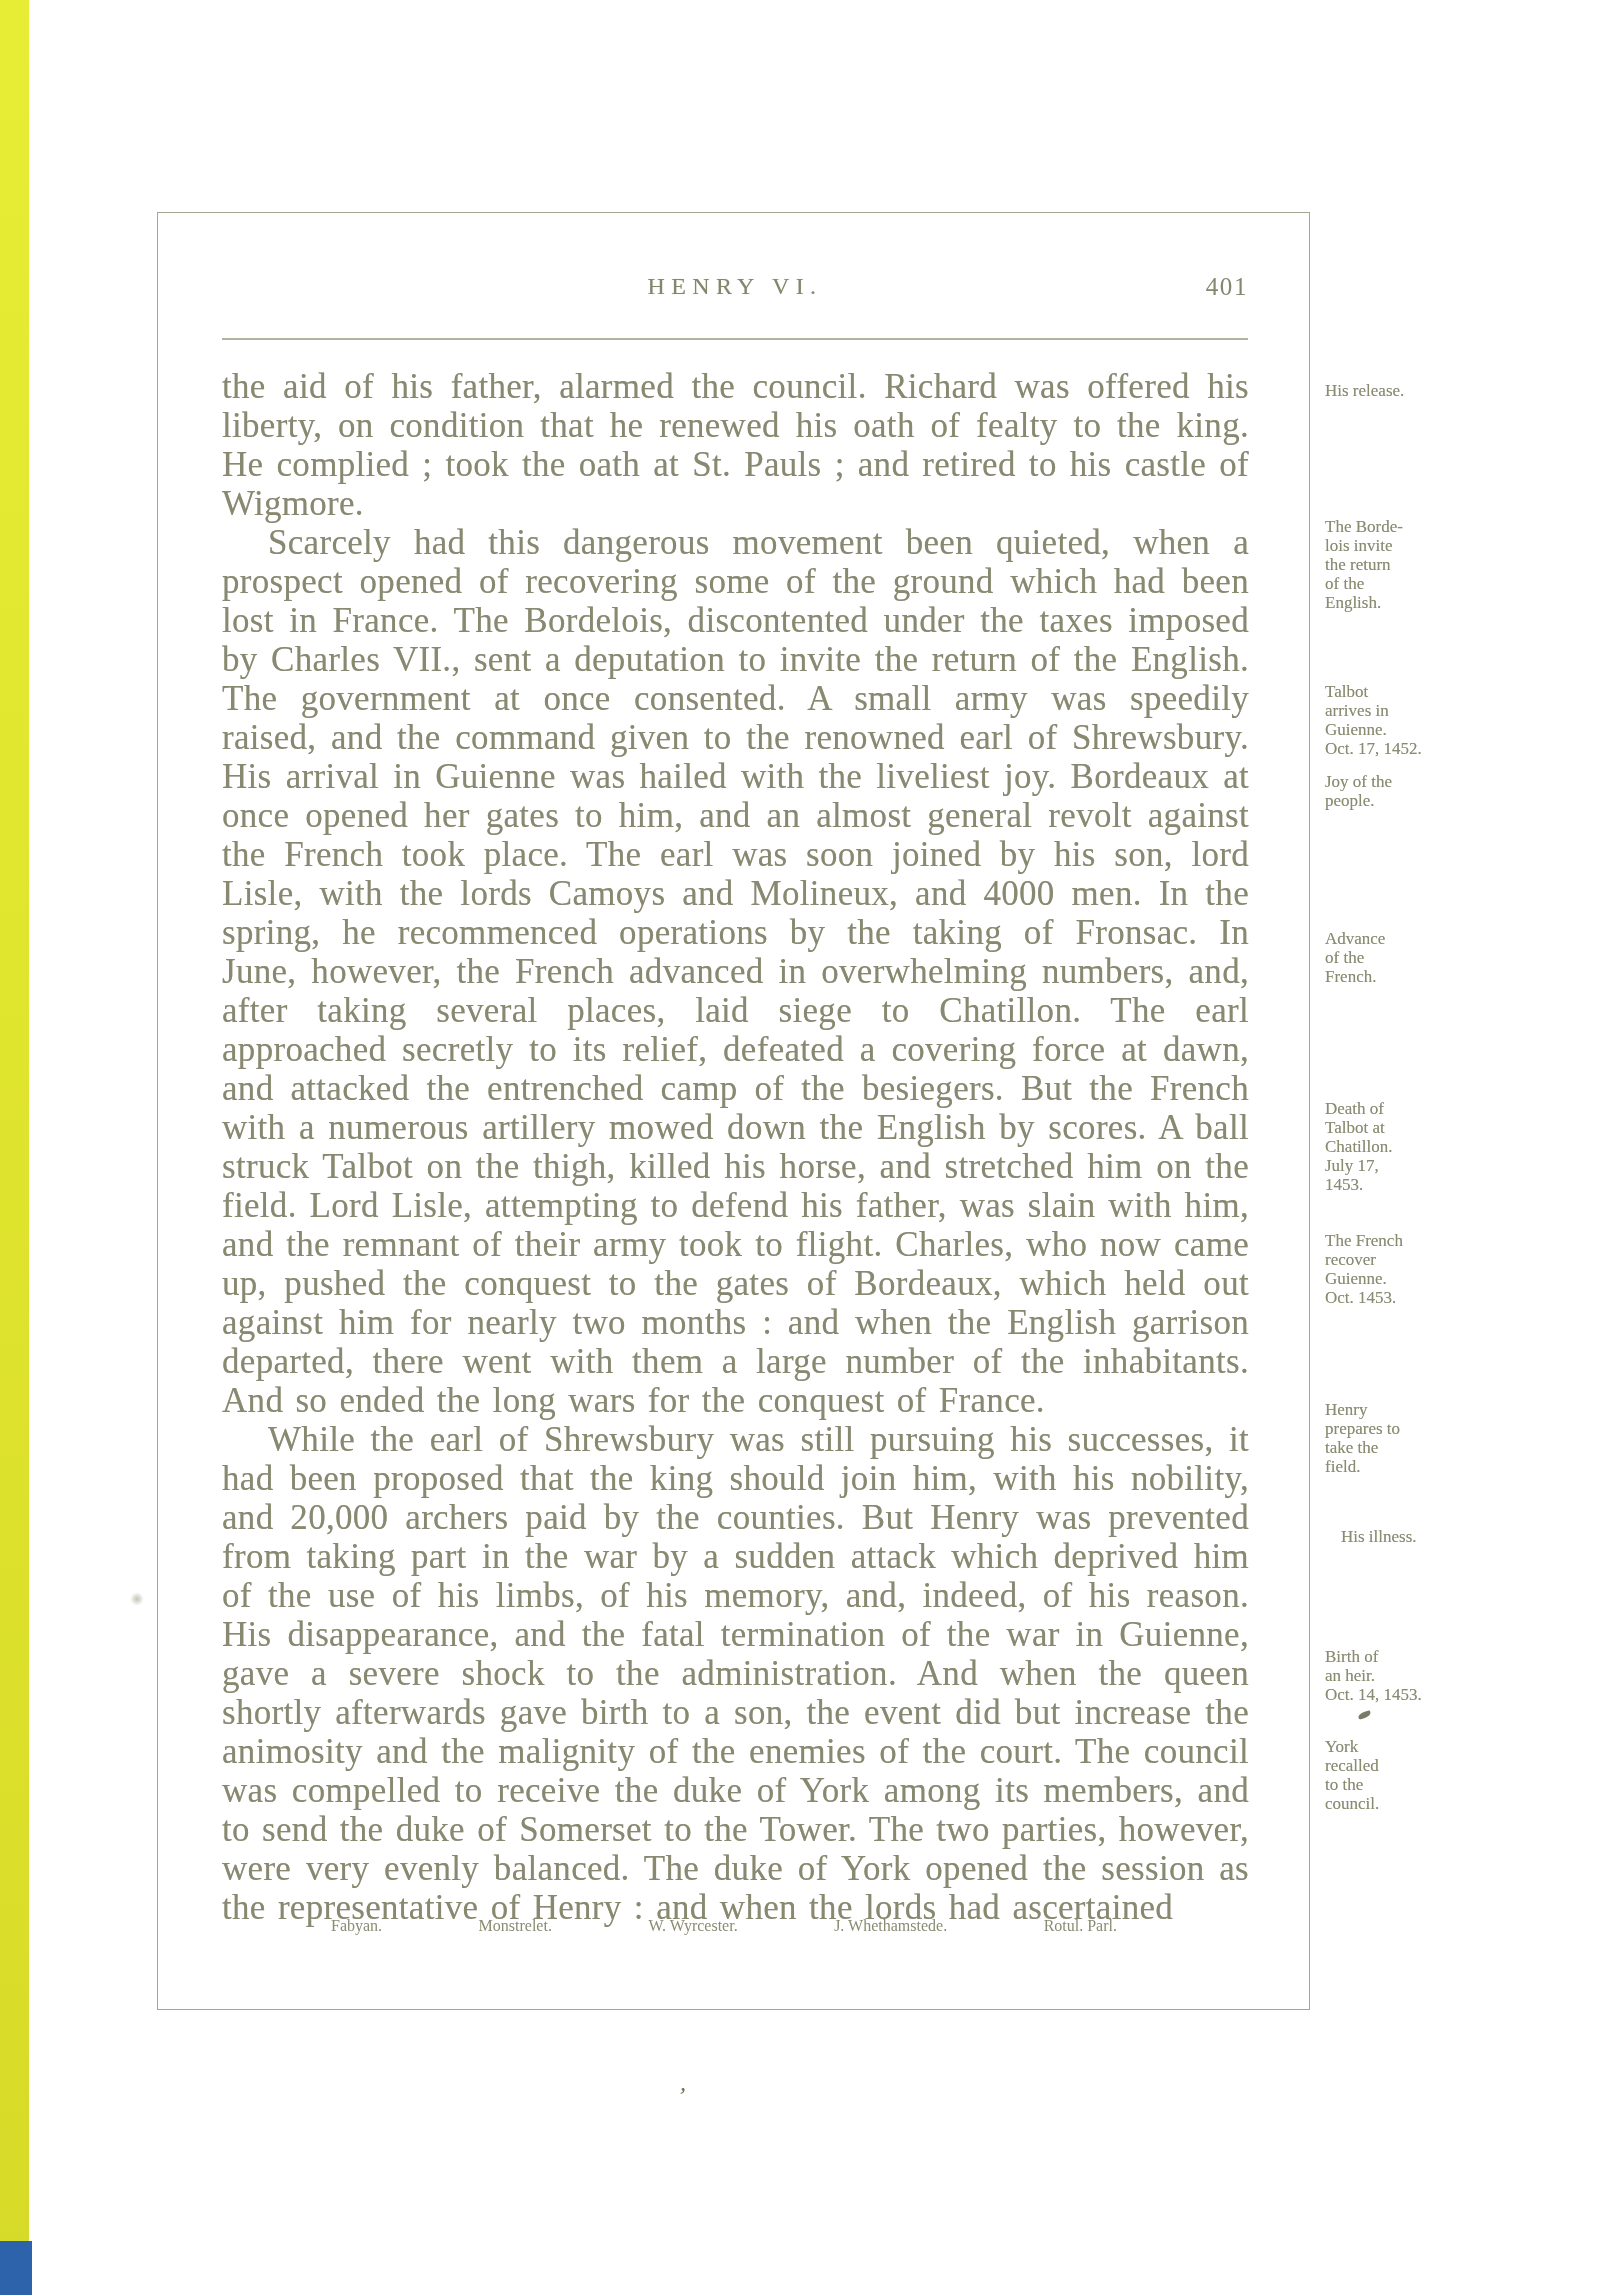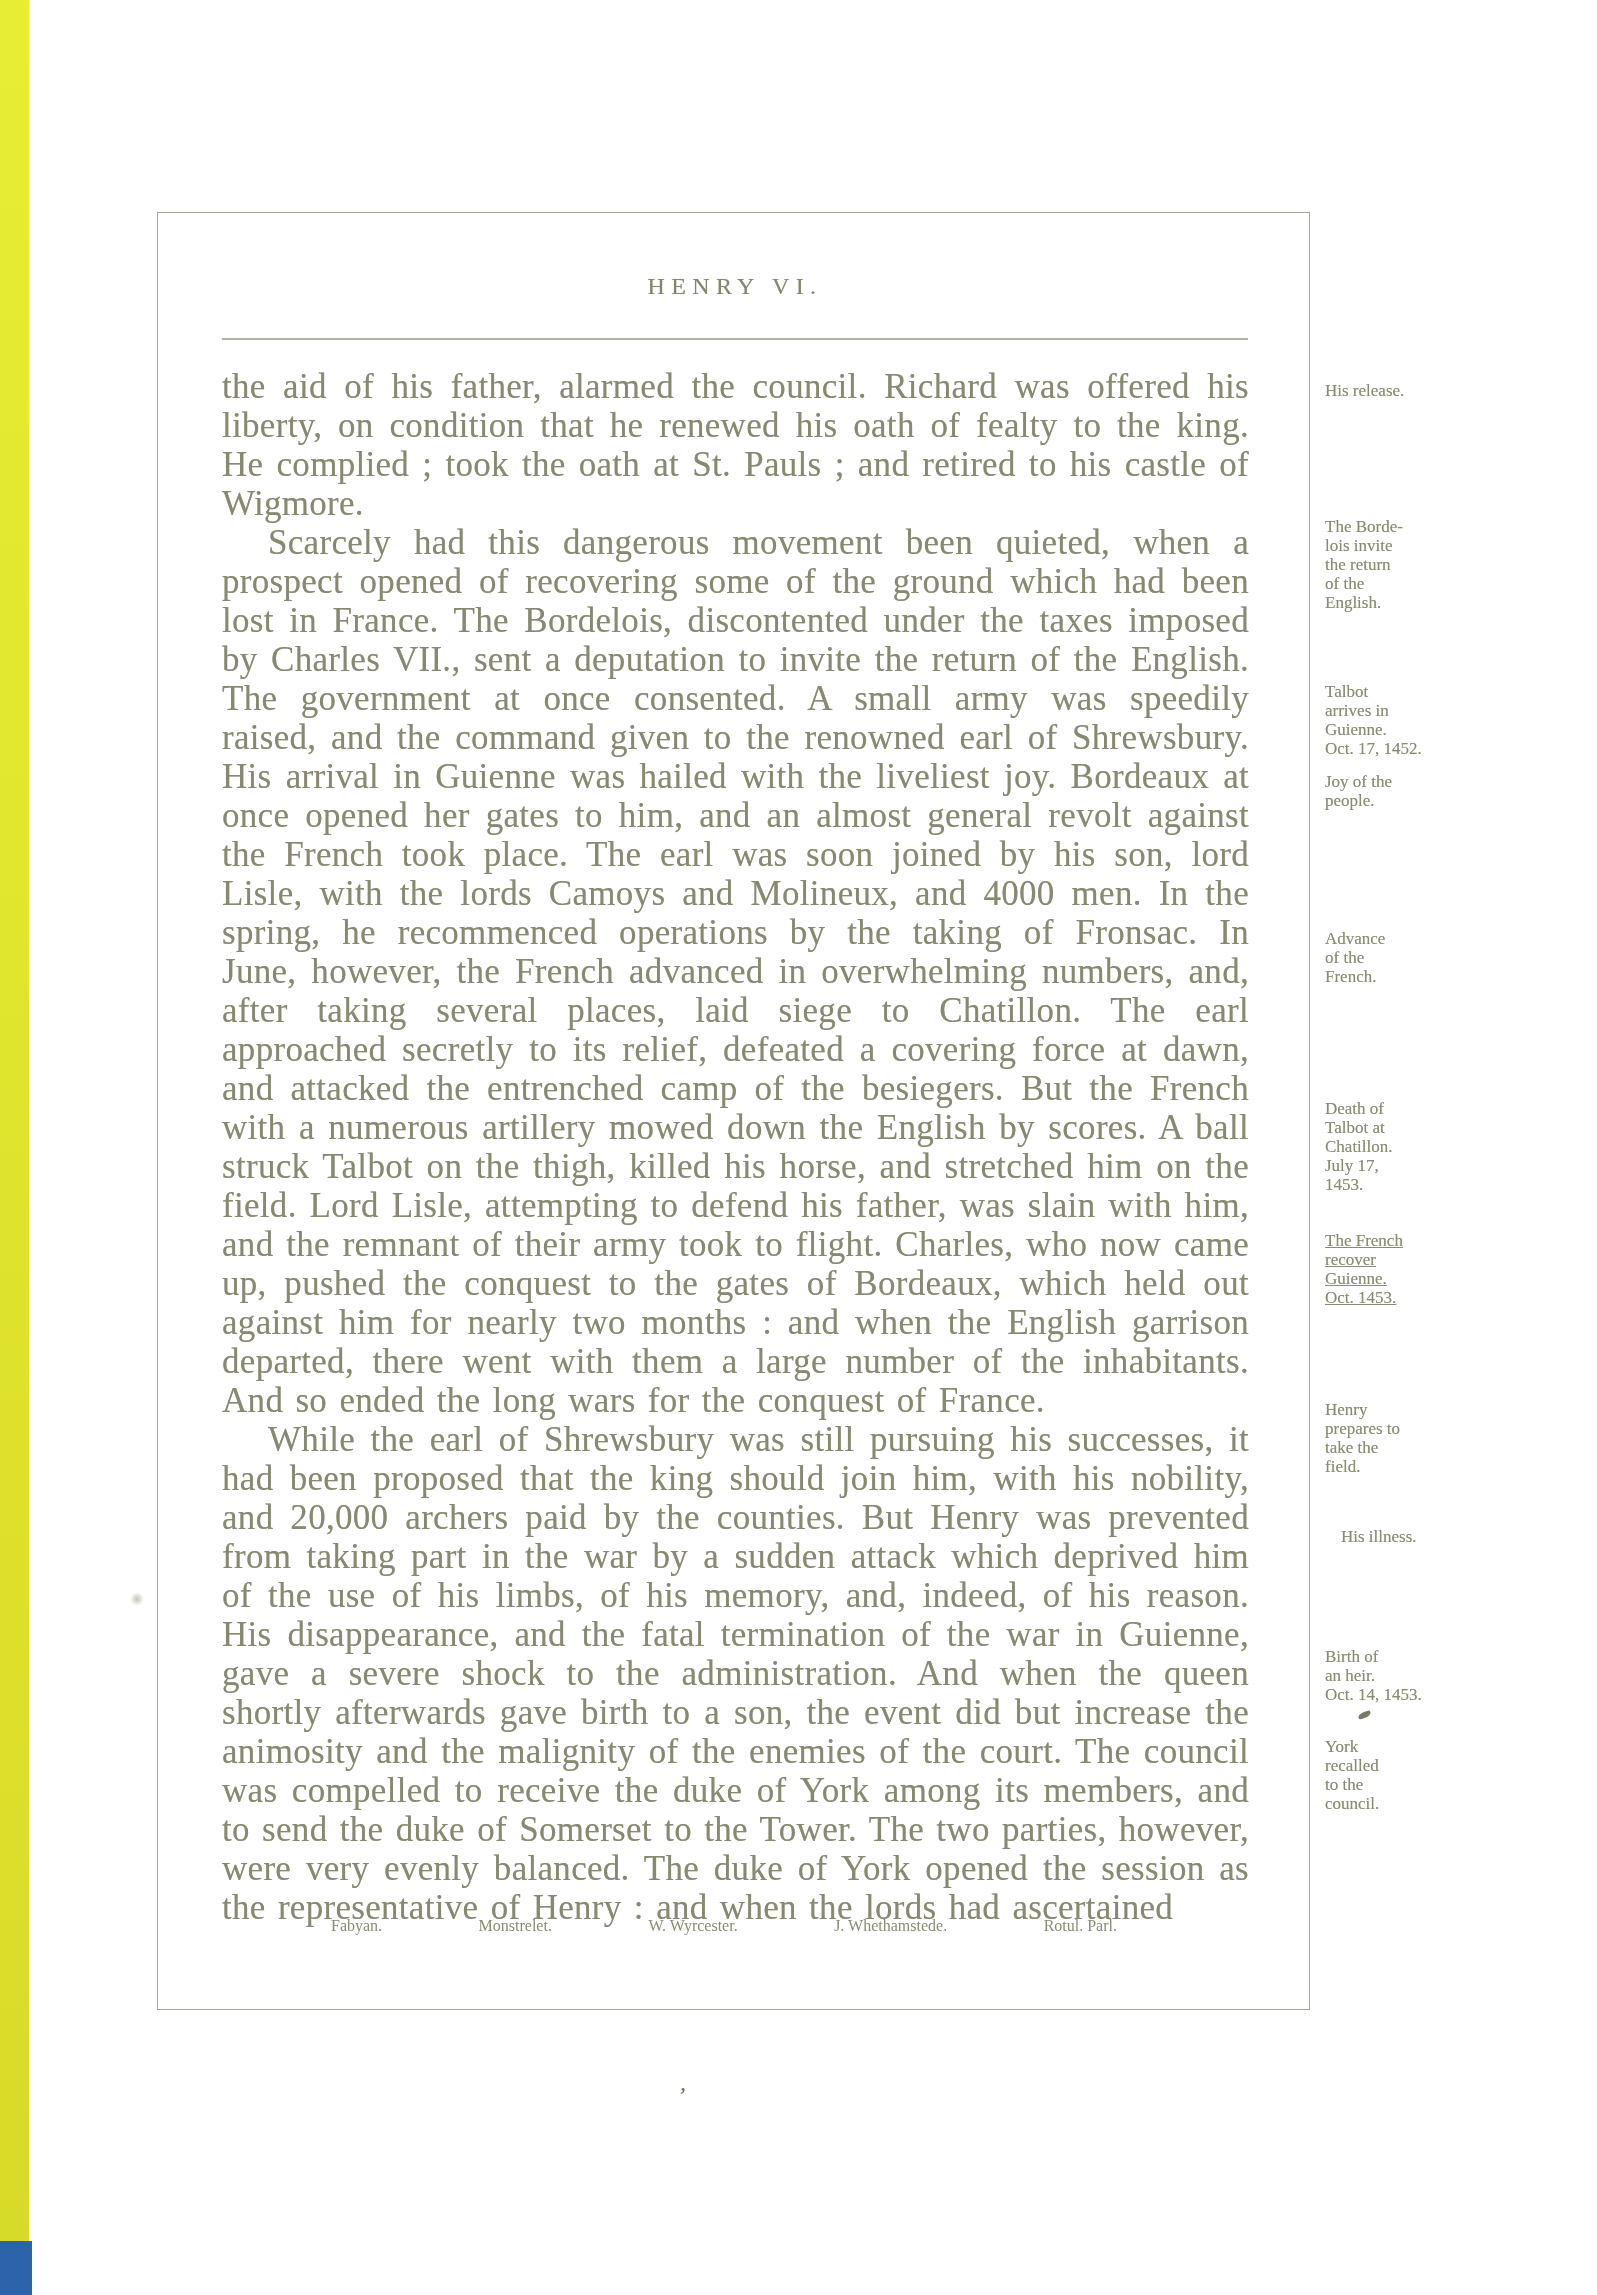--- a/index.html
+++ b/index.html
@@ -66,21 +66,21 @@
     white-space: pre-line;
     color: #8a8b71;
     text-shadow: 0 0 0.5px rgba(134,135,110,0.5);
   }
   .sn-0  { top: 381px; }
   .sn-1  { top: 517px; }
   .sn-2  { top: 682px; }
   .sn-3  { top: 772px; }
   .sn-4  { top: 929px; }
   .sn-5  { top: 1099px; }
-  .sn-6  { top: 1231px; text-decoration: underline; }
+  .sn-6  { top: 1231px; }
   .sn-7  { top: 1400px; }
   .sn-8  { top: 1527px; margin-left: 16px; }
   .sn-9  { top: 1647px; }
   .sn-10 { top: 1737px; }
   .sidenote-mark {
     position: absolute; left: 1358px; top: 1712px;
     width: 12.8px; height: 6.4px;
     background: #62634d;
     border-radius: 60% 20% 60% 20%;
     transform: rotate(-18deg);
@@ -109,20 +109,21 @@
 <body>
 
 <div class="canvas">
 
   <div class="edge-strip"></div>
   <div class="edge-blue"></div>
 
   <div class="frame"></div>
 
   <div class="header-title">HENRY VI.</div>
+  <div class="header-num">401</div>
   <div class="rule"></div>
 
   <div class="body-text">
     <p class="first">the aid of his father, alarmed the council.  Richard was offered his liberty, on condition that he renewed his oath of fealty to the king.  He complied ; took the oath at St. Pauls ; and retired to his castle of Wigmore.</p>
     <p>Scarcely had this dangerous movement been quieted, when a prospect opened of recovering some of the ground which had been lost in France. The Bordelois, discontented under the taxes imposed by Charles VII., sent a deputation to invite the return of the English.  The government at once consented.  A small army was speedily raised, and the command given to the renowned earl of Shrewsbury.  His arrival in Guienne was hailed with the liveliest joy.  Bordeaux at once opened her gates to him, and an almost general revolt against the French took place.  The earl was soon joined by his son, lord Lisle, with the lords Camoys and Molineux, and 4000 men. In the spring, he recommenced operations by the taking of Fronsac.  In June, however, the French advanced in overwhelming numbers, and, after taking several places, laid siege to Chatillon.  The earl approached secretly to its relief, defeated a covering force at dawn, and attacked the entrenched camp of the besiegers.  But the French with a numerous artillery mowed down the English by scores.  A ball struck Talbot on the thigh, killed his horse, and stretched him on the field.  Lord Lisle, attempting to defend his father, was slain with him, and the remnant of their army took to flight. Charles, who now came up, pushed the conquest to the gates of Bordeaux, which held out against him for nearly two months : and when the English garrison departed, there went with them a large number of the inhabitants. And so ended the long wars for the conquest of France.</p>
     <p>While the earl of Shrewsbury was still pursuing his successes, it had been proposed that the king should join him, with his nobility, and 20,000 archers paid by the counties.  But Henry was prevented from taking part in the war by a sudden attack which deprived him of the use of his limbs, of his memory, and, indeed, of his reason.  His disappearance, and the fatal termination of the war in Guienne, gave a severe shock to the administration.  And when the queen shortly afterwards gave birth to a son, the event did but increase the animosity and the malignity of the enemies of the court.  The council was compelled to receive the duke of York among its members, and to send the duke of Somerset to the Tower.  The two parties, however, were very evenly balanced.  The duke of York opened the session as the representative of Henry : and when the lords had ascertained</p>
   </div>
 
   <div class="sidenote sn-0">His release.</div>
   <div class="sidenote sn-1">The Borde-

